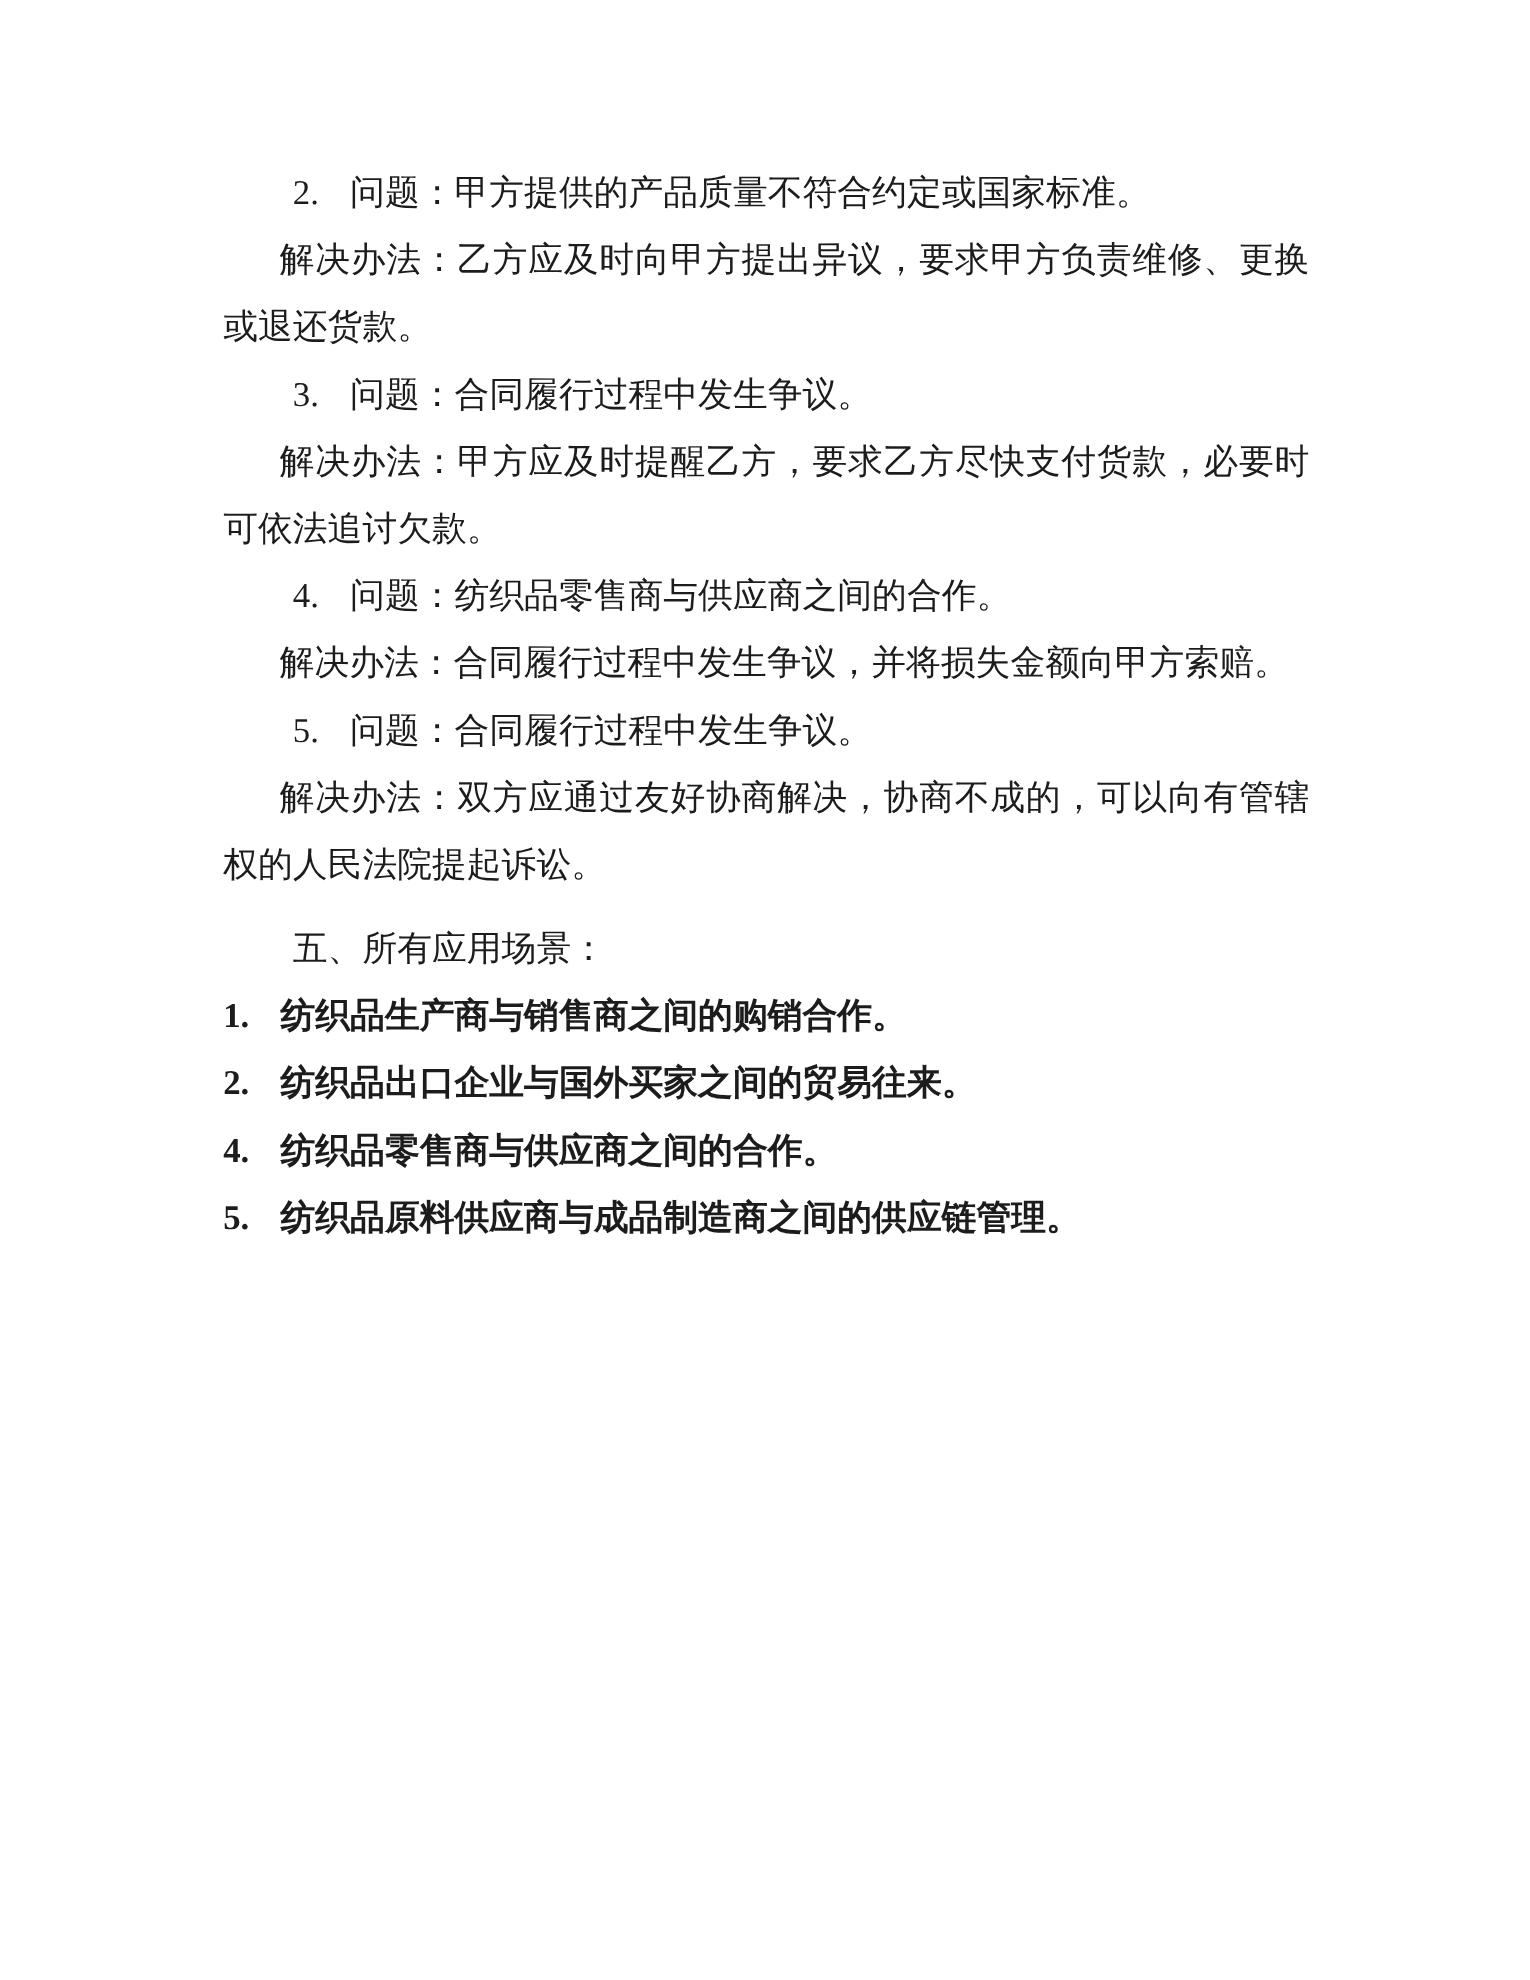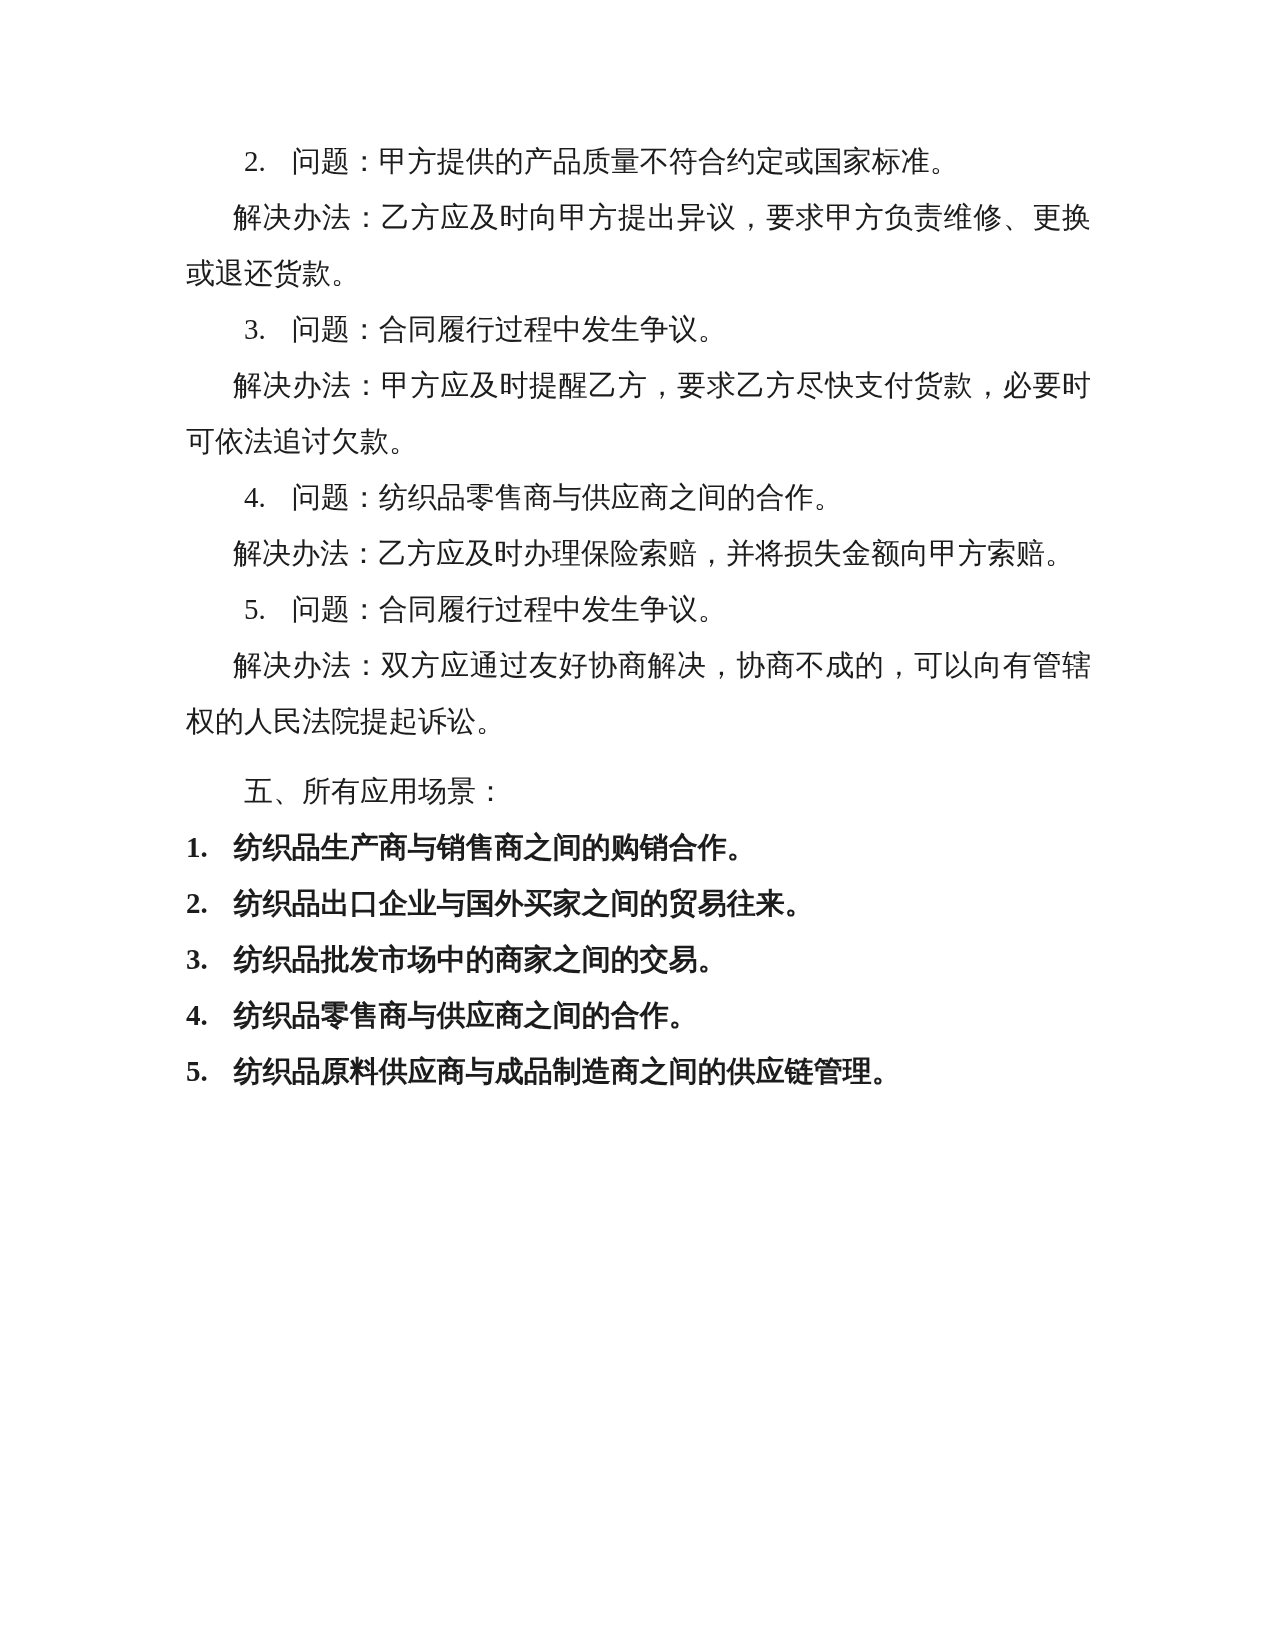--- a/index.html
+++ b/index.html
@@ -57,26 +57,25 @@
 
 <div class="page">
 
   <p class="qa-problem"><span class="num">2.</span><span>问题：</span><span>甲方提供的产品质量不符合约定或国家标准。</span></p>
   <p class="qa-solution"><span>解决办法：</span><span>乙方应及时向甲方提出异议，要求甲方负责维修、更换或退还货款。</span></p>
 
   <p class="qa-problem"><span class="num">3.</span><span>问题：</span><span>合同履行过程中发生争议。</span></p>
   <p class="qa-solution"><span>解决办法：</span><span>甲方应及时提醒乙方，要求乙方尽快支付货款，必要时可依法追讨欠款。</span></p>
 
   <p class="qa-problem"><span class="num">4.</span><span>问题：</span><span>纺织品零售商与供应商之间的合作。</span></p>
-  <p class="qa-solution"><span>解决办法：</span><span>乙方应及时办理保险索赔，并将损失金额向甲方索赔。</span></p>
+  <p class="qa-solution"><span>解决办法：</span><span>合同履行过程中发生争议，并将损失金额向甲方索赔。</span></p>
 
   <p class="qa-problem"><span class="num">5.</span><span>问题：</span><span>合同履行过程中发生争议。</span></p>
   <p class="qa-solution"><span>解决办法：</span><span>双方应通过友好协商解决，协商不成的，可以向有管辖权的人民法院提起诉讼。</span></p>
 
   <p class="section-heading">五、所有应用场景：</p>
 
   <p class="scenario"><span class="num">1.</span><span>纺织品生产商与销售商之间的购销合作。</span></p>
   <p class="scenario"><span class="num">2.</span><span>纺织品出口企业与国外买家之间的贸易往来。</span></p>
-  <p class="scenario"><span class="num">3.</span><span>纺织品批发市场中的商家之间的交易。</span></p>
   <p class="scenario"><span class="num">4.</span><span>纺织品零售商与供应商之间的合作。</span></p>
   <p class="scenario"><span class="num">5.</span><span>纺织品原料供应商与成品制造商之间的供应链管理。</span></p>
 
 </div>
 
 </body></html>

